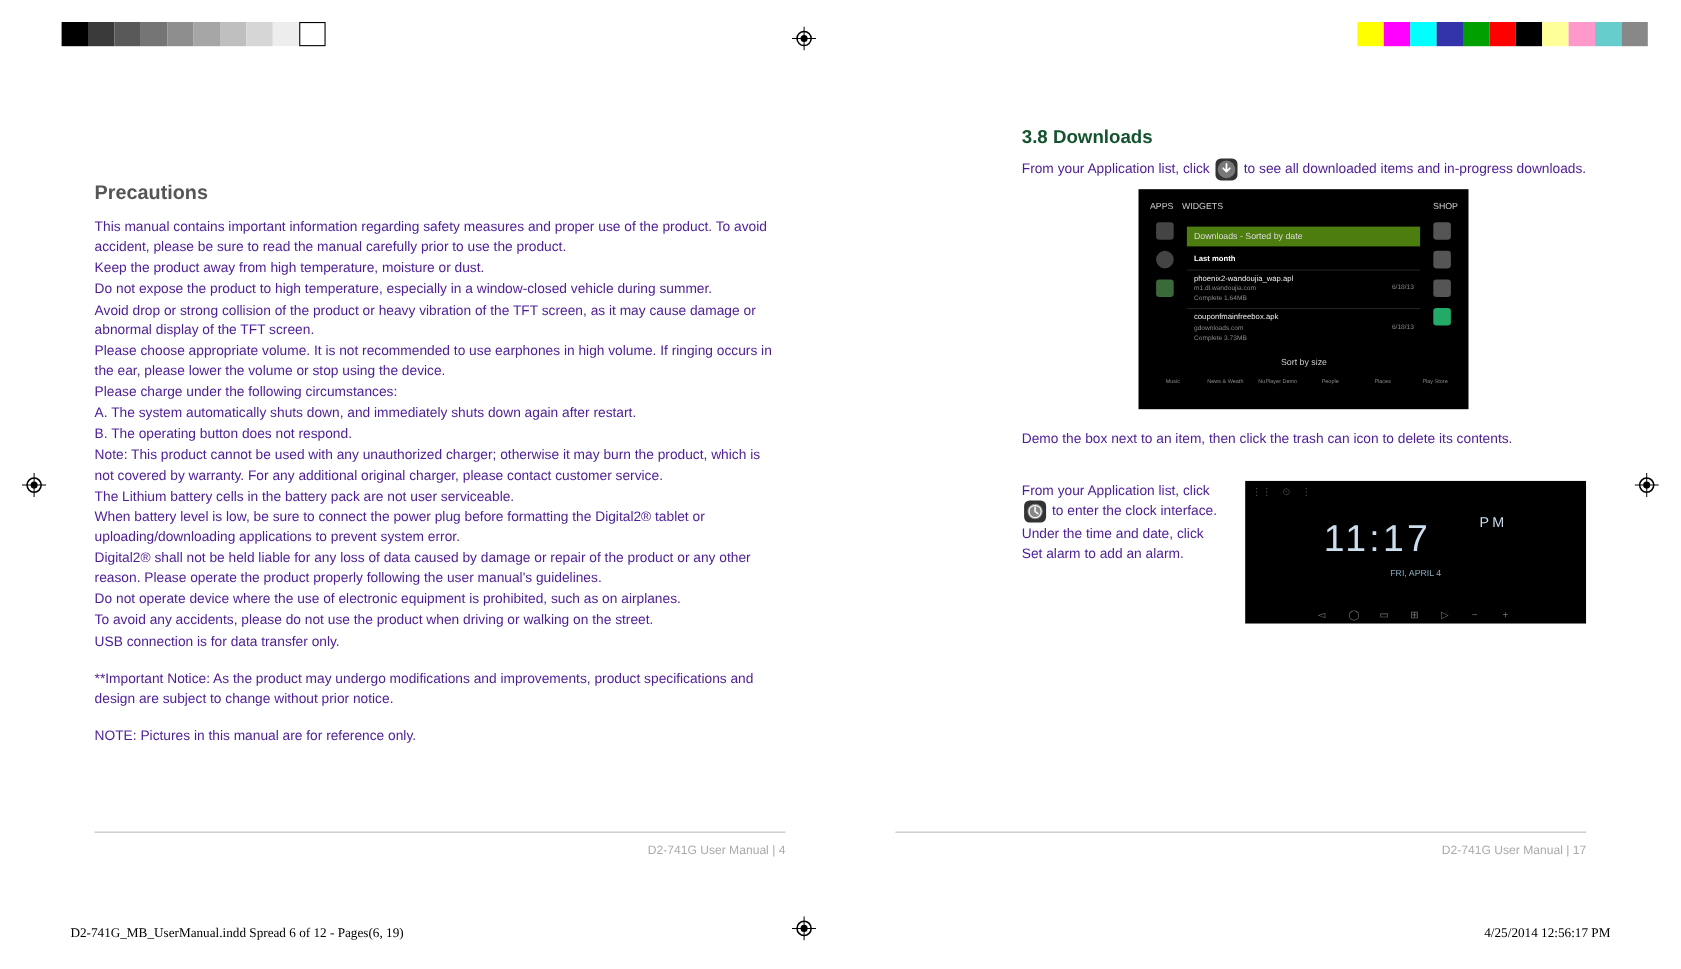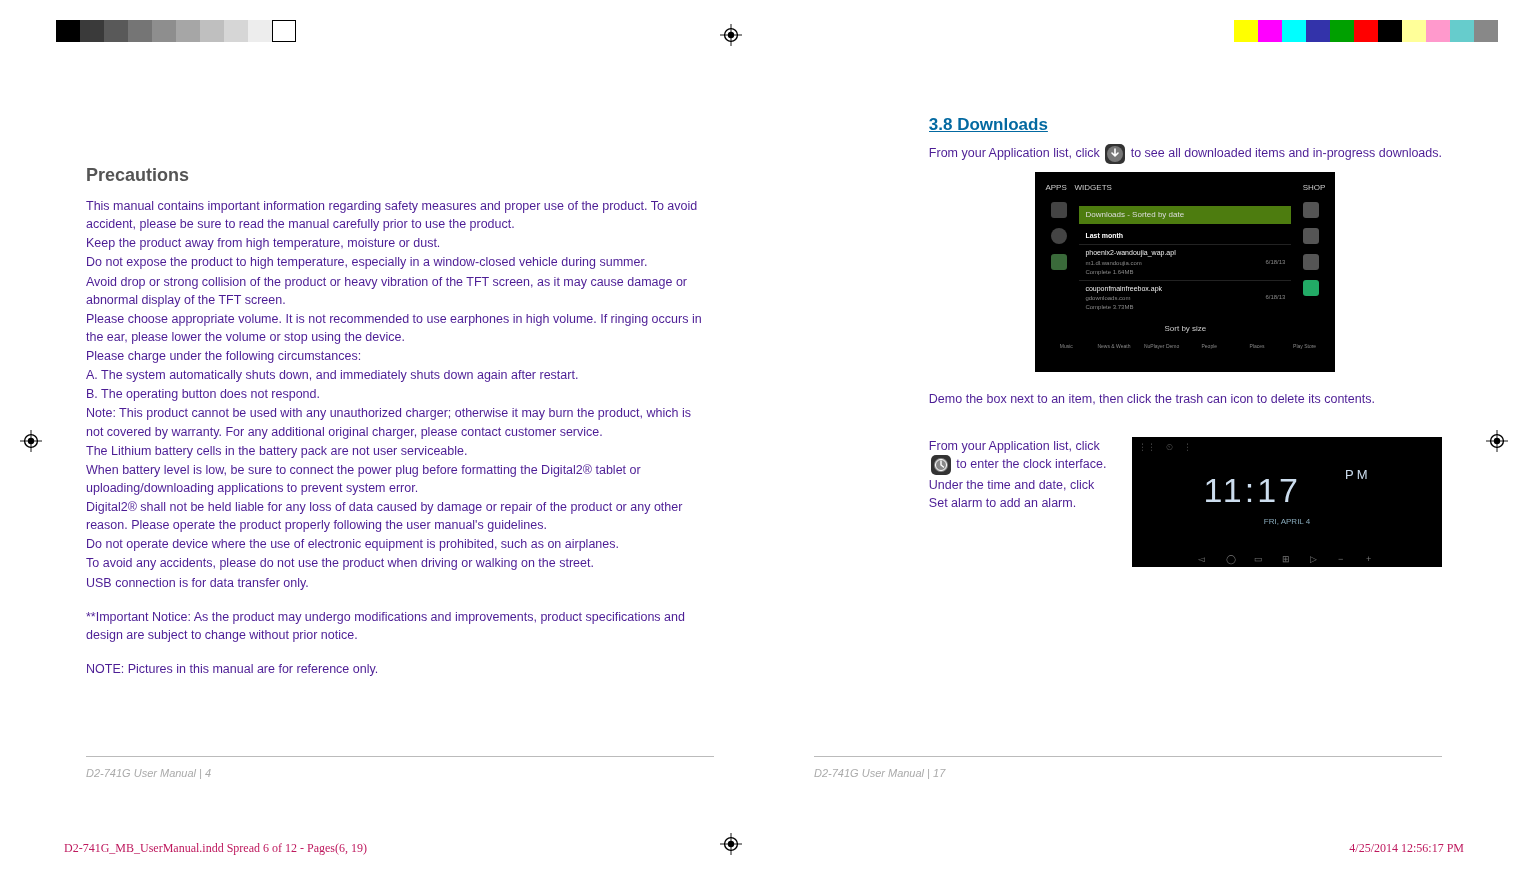--- a/index.html
+++ b/index.html
@@ -16,21 +16,21 @@
   .reg-mark { position: absolute; width: 22px; height: 22px; }
   .reg-mark svg { width: 100%; height: 100%; }
   
   
   .spread { position: absolute; top: 112px; left: 86px; right: 86px; bottom: 100px; display: flex; gap: 100px; }
   .page { flex: 1; display: flex; flex-direction: column; position: relative; }
   .page-content { flex: 1; max-width: 620px; }
   .page.right .page-content { margin-left: auto; }
   
   h2 { color: #555; font-weight: 700; font-size: 18px; margin-top: 50px; margin-bottom: 8px; }
-  h3 { color: #0369a1; font-weight: 700; font-size: 17px; margin-bottom: 6px; text-decoration: underline; }
+  h3 { color: #14532d; font-weight: 700; font-size: 17px; margin-bottom: 6px; }
   p { color: #4c1d95; font-size: 12.5px; line-height: 1.45; margin-bottom: 1px; }
   p.space-top { margin-top: 16px; }
   .inline-icon { display: inline-block; width: 20px; height: 20px; background: #333; border-radius: 5px; vertical-align: middle; position: relative; margin: 0 2px; }
   .inline-icon svg { position: absolute; inset: 0; }
   
   .screenshot-box { background: #000; width: 300px; height: 200px; margin: 8px auto 18px; color: #aaa; font-size: 7px; position: relative; padding: 10px; }
   .screenshot-box .ss-row { display: flex; justify-content: space-between; margin-bottom: 6px; }
   .screenshot-box .ss-tab { color: #ccc; font-size: 8px; }
   .screenshot-box .ss-title { background: #4d7c0f; padding: 3px 6px; margin: 4px 0; color: #ddd; font-size: 8px; }
   .screenshot-box .ss-item { padding: 3px 6px; color: #ccc; font-size: 7px; }
@@ -39,24 +39,24 @@
   
   .screenshot-clock { background: #000; width: 310px; height: 130px; color: #ccc; position: relative; float: right; margin-left: 16px; }
   .screenshot-clock .clock-time { text-align: center; font-size: 34px; letter-spacing: 3px; font-weight: 200; color: #cde; padding-top: 28px; }
   .screenshot-clock .clock-time small { font-size: 13px; vertical-align: top; margin-left: 4px; padding-left: 40px; }
   .screenshot-clock .clock-date { text-align: center; font-size: 8px; color: #8ab; }
   .screenshot-clock .nav-bar { position: absolute; bottom: 4px; left: 0; right: 0; display: flex; justify-content: center; gap: 18px; color: #777; font-size: 9px; }
   .screenshot-clock .nav-bar span { width: 10px; height: 10px; display: inline-block; }
   
   .section { margin-bottom: 28px; overflow: hidden; }
   
-  .footer-line { border-top: 1px solid #bbb; margin-top: 24px; padding-top: 8px; color: #aaa; font-size: 11px; font-style: italic; }
-  
-  
-  .doc-footer { position: absolute; bottom: 24px; left: 64px; right: 64px; display: flex; justify-content: space-between; font-family: Georgia, 'Times New Roman', serif; color: #be185d; font-size: 12px; }
+  .footer-line { border-top: 1px solid #bbb; margin-top: 24px; padding-top: 8px; text-align: right; color: #aaa; font-size: 11px; }
+  
+  
+  .doc-footer { position: absolute; bottom: 24px; left: 64px; right: 64px; display: flex; justify-content: space-between; font-family: Georgia, 'Times New Roman', serif; color: #000000; font-size: 12px; }
   
 </style>
 </head>
 <body>
 
 <div class="page-wrap">
 
   <div class="color-strip left" id="left-strip">
       <div class="swatch" style="background: rgb(0, 0, 0); border: none;"></div>
       <div class="swatch" style="background: rgb(58, 58, 58); border: none;"></div>

